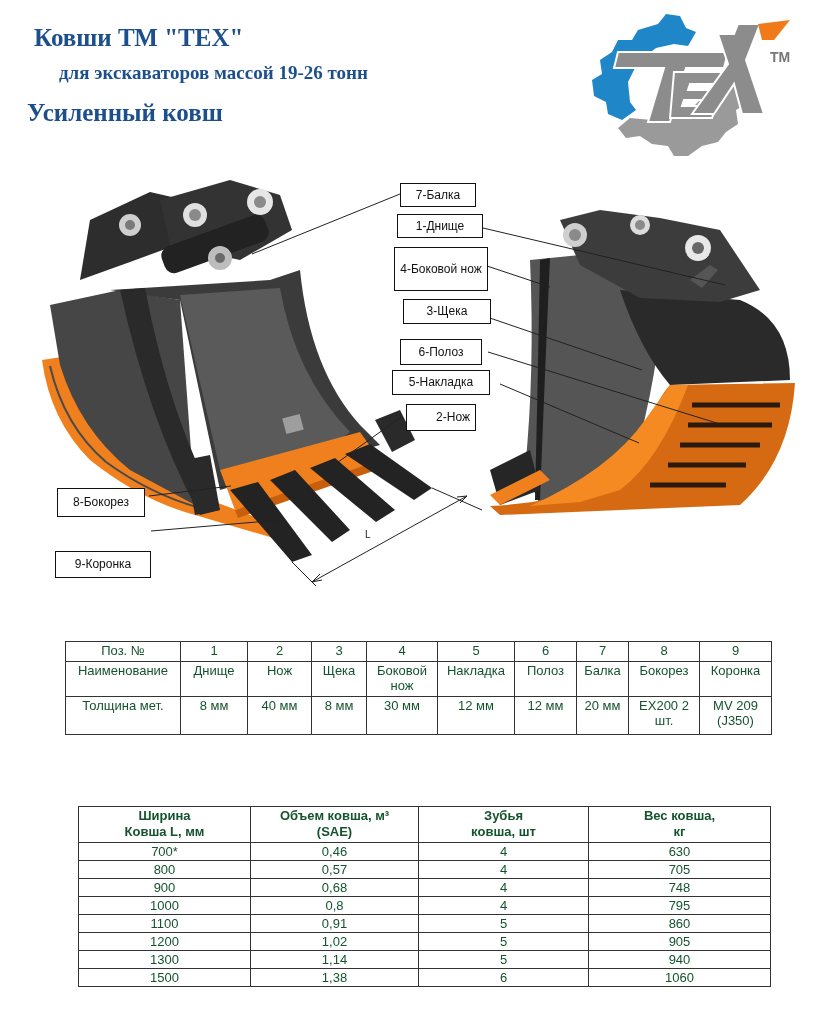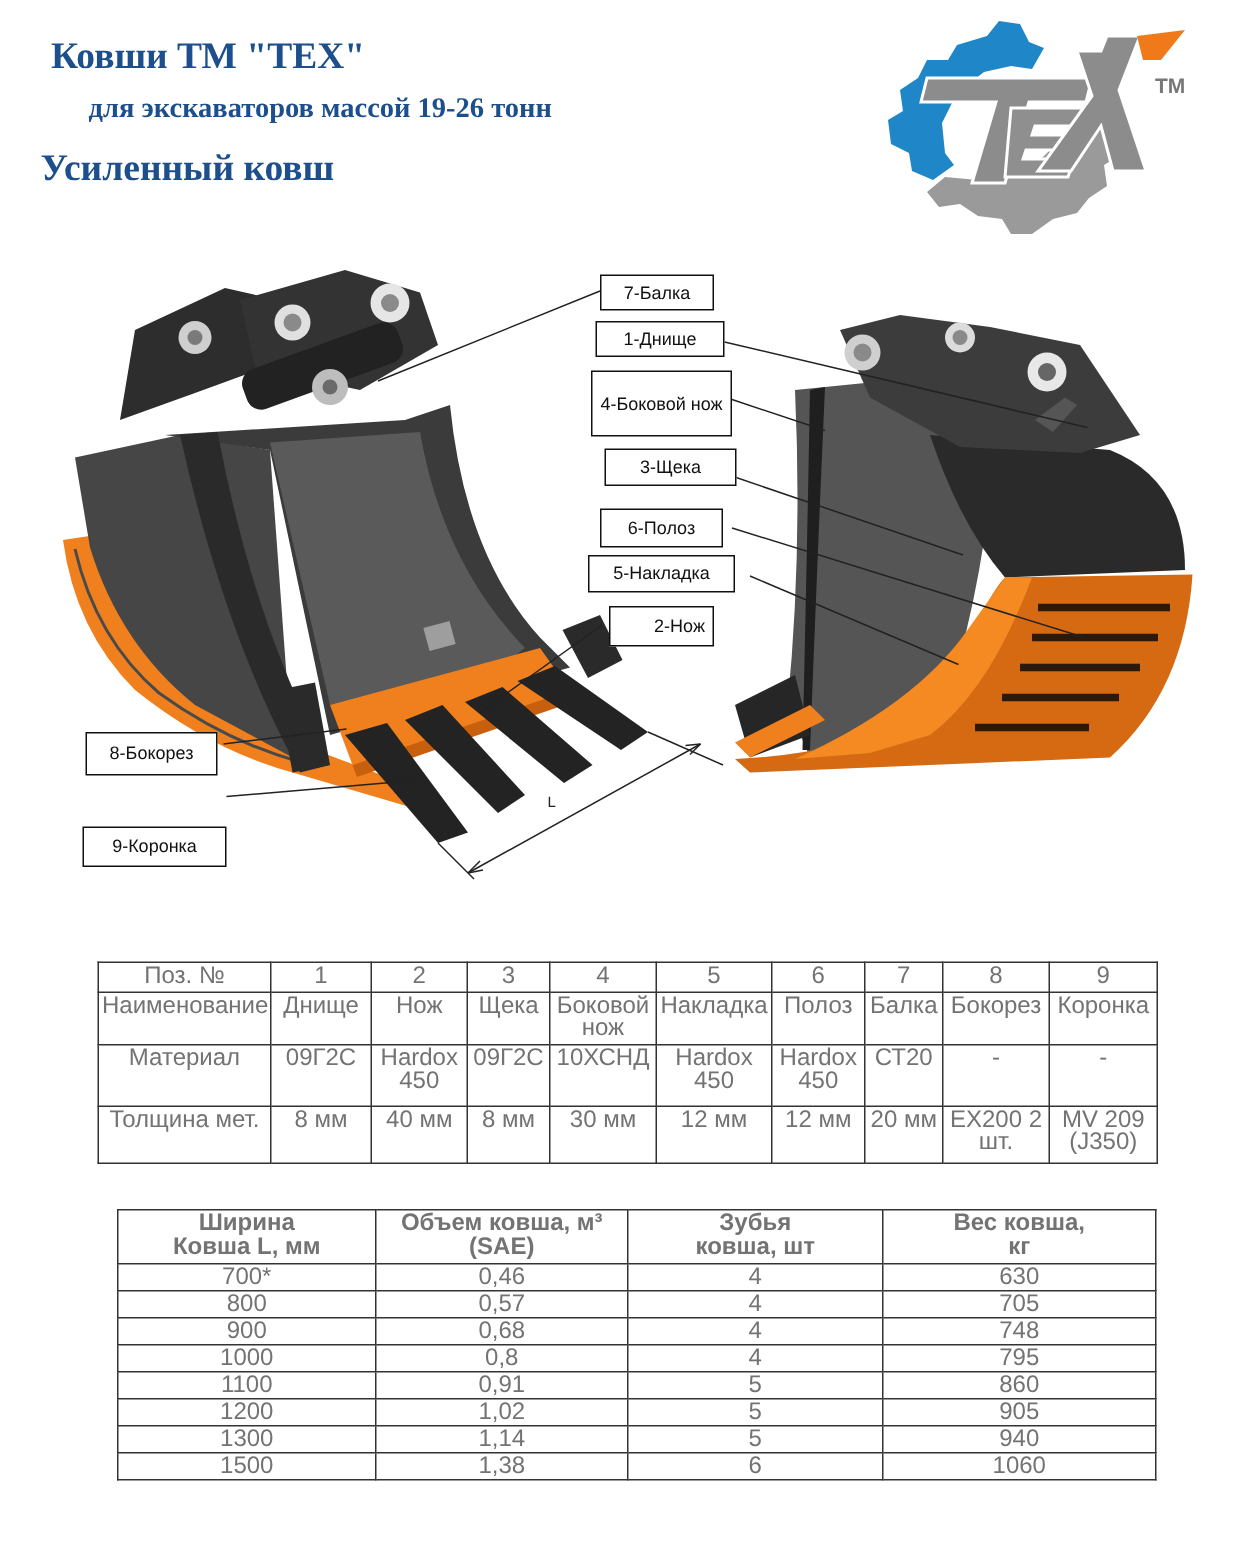--- a/index.html
+++ b/index.html
@@ -9,21 +9,21 @@
   .title .l1 { position: absolute; left: 34px; top: 24px; font-size: 25px; white-space: nowrap; }
   .title .l2 { position: absolute; left: 11px; top: 62px; font-size: 19px; white-space: nowrap; margin-left: 48px; }
   .title .l3 { position: absolute; left: 27px; top: 99px; font-size: 25px; white-space: nowrap; }
 
   .logo { position: absolute; left: 578px; top: 10px; width: 215px; height: 150px; }
 
   .figure { position: absolute; left: 20px; top: 170px; width: 800px; height: 430px; }
 
   .callout { position: absolute; background: #fff; border: 1.5px solid #111; font-size: 12px; color: #111; text-align: right; line-height: 15px; padding: 2px 4px; box-sizing: border-box; display: flex; align-items: center; justify-content: center; }
 
-  table.spec { position: absolute; border-collapse: collapse; font-size: 16px; color: #737373; table-layout: fixed; }
+  table.spec { position: absolute; border-collapse: collapse; font-size: 13px; color: #14532d; table-layout: fixed; }
   table.spec td, table.spec th { border: 1px solid #333; text-align: center; vertical-align: top; padding: 1px 2px; font-weight: normal; line-height: 15px; }
 
   #t1 { left: 65px; top: 641px; width: 706px; }
   #t1 tr.r0 td { height: 17px; }
   #t1 tr.r1 td { height: 32px; }
   #t1 tr.r2 td { height: 38px; }
   #t1 tr.r3 td { height: 35px; }
 
   #t2 { left: 78px; top: 806px; width: 692px; }
   #t2 tr.h td { height: 33px; line-height: 16px; font-weight: bold; }
@@ -186,32 +186,20 @@
     <td>Днище</td>
     <td>Нож</td>
     <td>Щека</td>
     <td>Боковой нож</td>
     <td>Накладка</td>
     <td>Полоз</td>
     <td>Балка</td>
     <td>Бокорез</td>
     <td>Коронка</td>
   </tr>
-  <tr class="r2">
-    <td>Материал</td>
-    <td>09Г2С</td>
-    <td>Hardox 450</td>
-    <td>09Г2С</td>
-    <td>10ХСНД</td>
-    <td>Hardox 450</td>
-    <td>Hardox 450</td>
-    <td>СТ20</td>
-    <td>-</td>
-    <td>-</td>
-  </tr>
   <tr class="r3">
     <td>Толщина мет.</td>
     <td>8 мм</td>
     <td>40 мм</td>
     <td>8 мм</td>
     <td>30 мм</td>
     <td>12 мм</td>
     <td>12 мм</td>
     <td>20 мм</td>
     <td>EX200 2 шт.</td>

